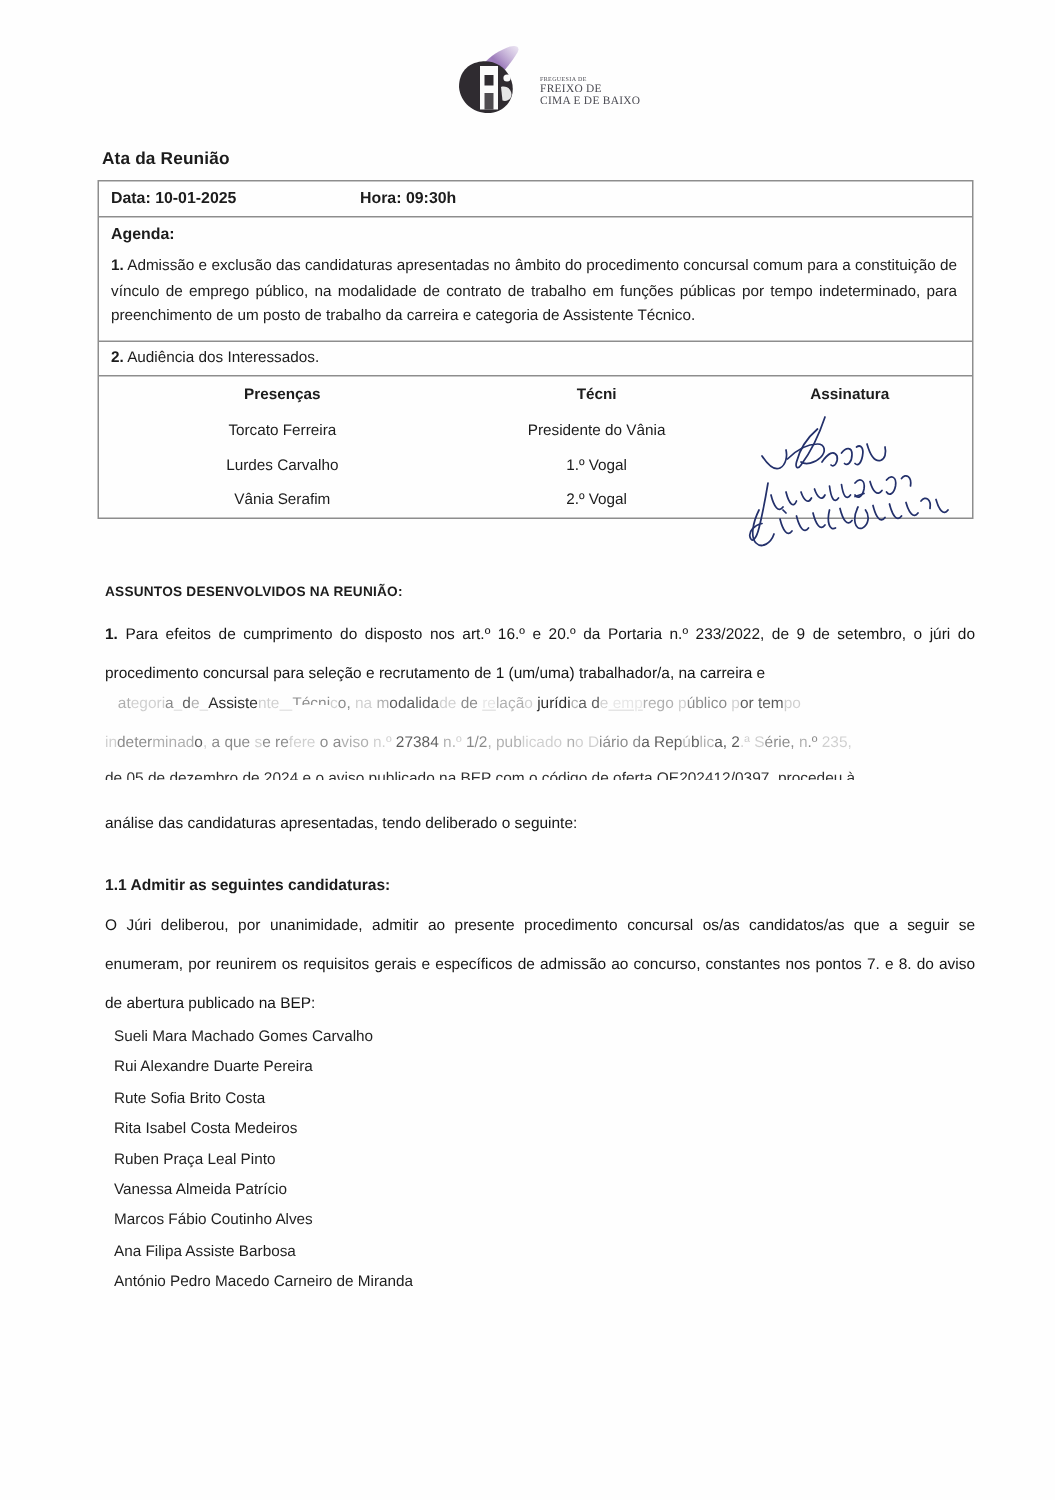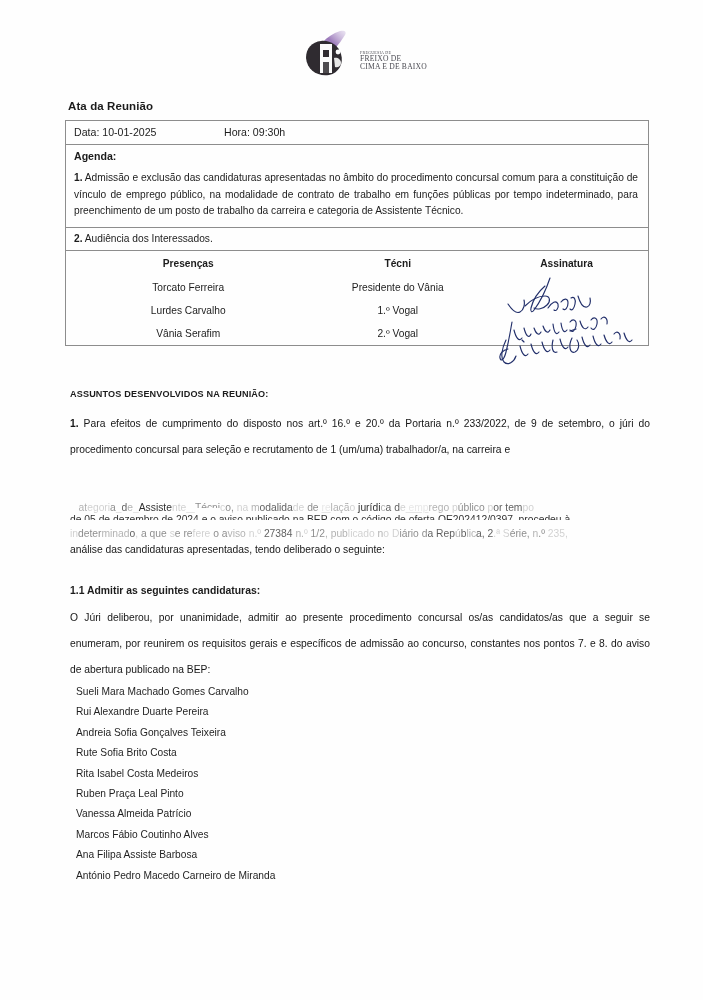--- a/index.html
+++ b/index.html
@@ -72,21 +72,22 @@
   .row-line {
     border-bottom: 1px solid #8d8d8d;
     box-sizing: border-box;
   }
   .cell-pad {
     padding: 5px 8px 6px 8px;
   }
   .datarow {
     display: flex;
     font-size: 10.6px;
-    font-weight: normal;
+    font-weight: bold;
+    gap: 16px;
   }
   .datarow .d-date { width: 150px; }
 
   .agenda-head {
     font-size: 10.6px;
     font-weight: bold;
     padding: 5px 8px 2px 8px;
   }
   .agenda-body {
     font-size: 10.2px;
@@ -165,21 +166,21 @@
   #f1 { top: 464px; }
   #f2 { top: 490px; }
   #f3 { top: 514px; }
 
   
   .frag { display: inline-block; white-space: pre; }
   .o90 { opacity: .90; }
   .o70 { opacity: .70; }
   .o50 { opacity: .50; }
   .o34 { opacity: .34; }
-  .o20 { opacity: .20; margin-top: 38px; }
+  .o20 { opacity: .20; }
   .o10 { opacity: .10; text-decoration: underline; }
   .clipTop { clip-path: inset(0 0 46% 0); }
 
   .sub-head {
     position: absolute;
     left: 70px;
     top: 585px;
     font-size: 10.4px;
     font-weight: bold;
   }
@@ -332,21 +333,20 @@
 
   <div class="para" id="p2">análise das candidaturas apresentadas, tendo deliberado o seguinte:</div>
 
   <div class="sub-head">1.1 Admitir as seguintes candidaturas:</div>
 
   <div class="para" id="p3">O Júri deliberou, por unanimidade, admitir ao presente procedimento concursal os/as candidatos/as que a seguir se enumeram, por reunirem os requisitos gerais e específicos de admissão ao concurso, constantes nos pontos 7. e 8. do aviso de abertura publicado na BEP:</div>
 
   <div class="names">
     <div>Sueli Mara Machado Gomes Carvalho</div>
     <div>Rui Alexandre Duarte Pereira</div>
-    <div>Andreia Sofia Gonçalves Teixeira</div>
     <div>Rute Sofia Brito Costa</div>
     <div>Rita Isabel Costa Medeiros</div>
     <div>Ruben Praça Leal Pinto</div>
     <div>Vanessa Almeida Patrício</div>
     <div>Marcos Fábio Coutinho Alves</div>
     <div>Ana Filipa Assiste Barbosa</div>
     <div>António Pedro Macedo Carneiro de Miranda</div>
   </div>
 
 </div>

